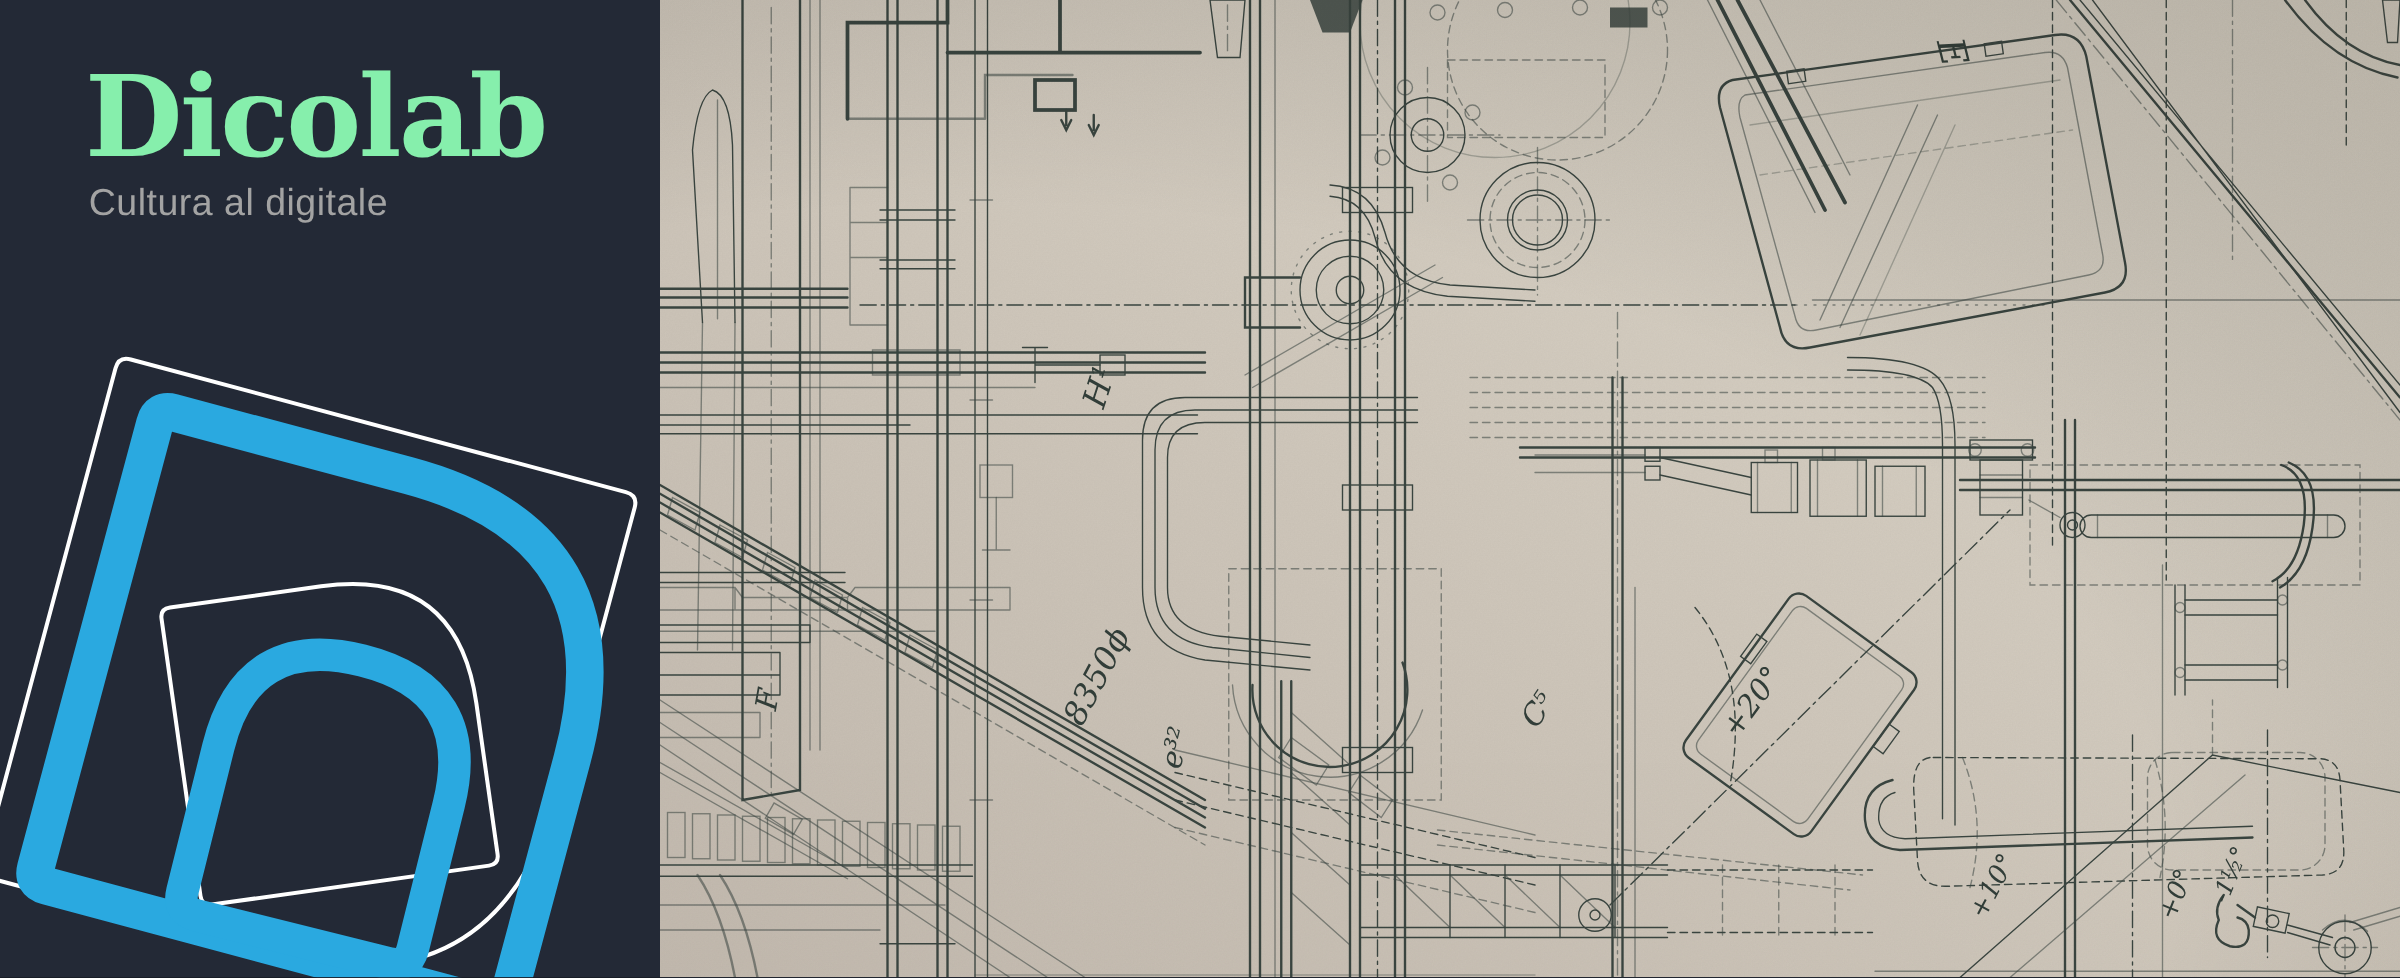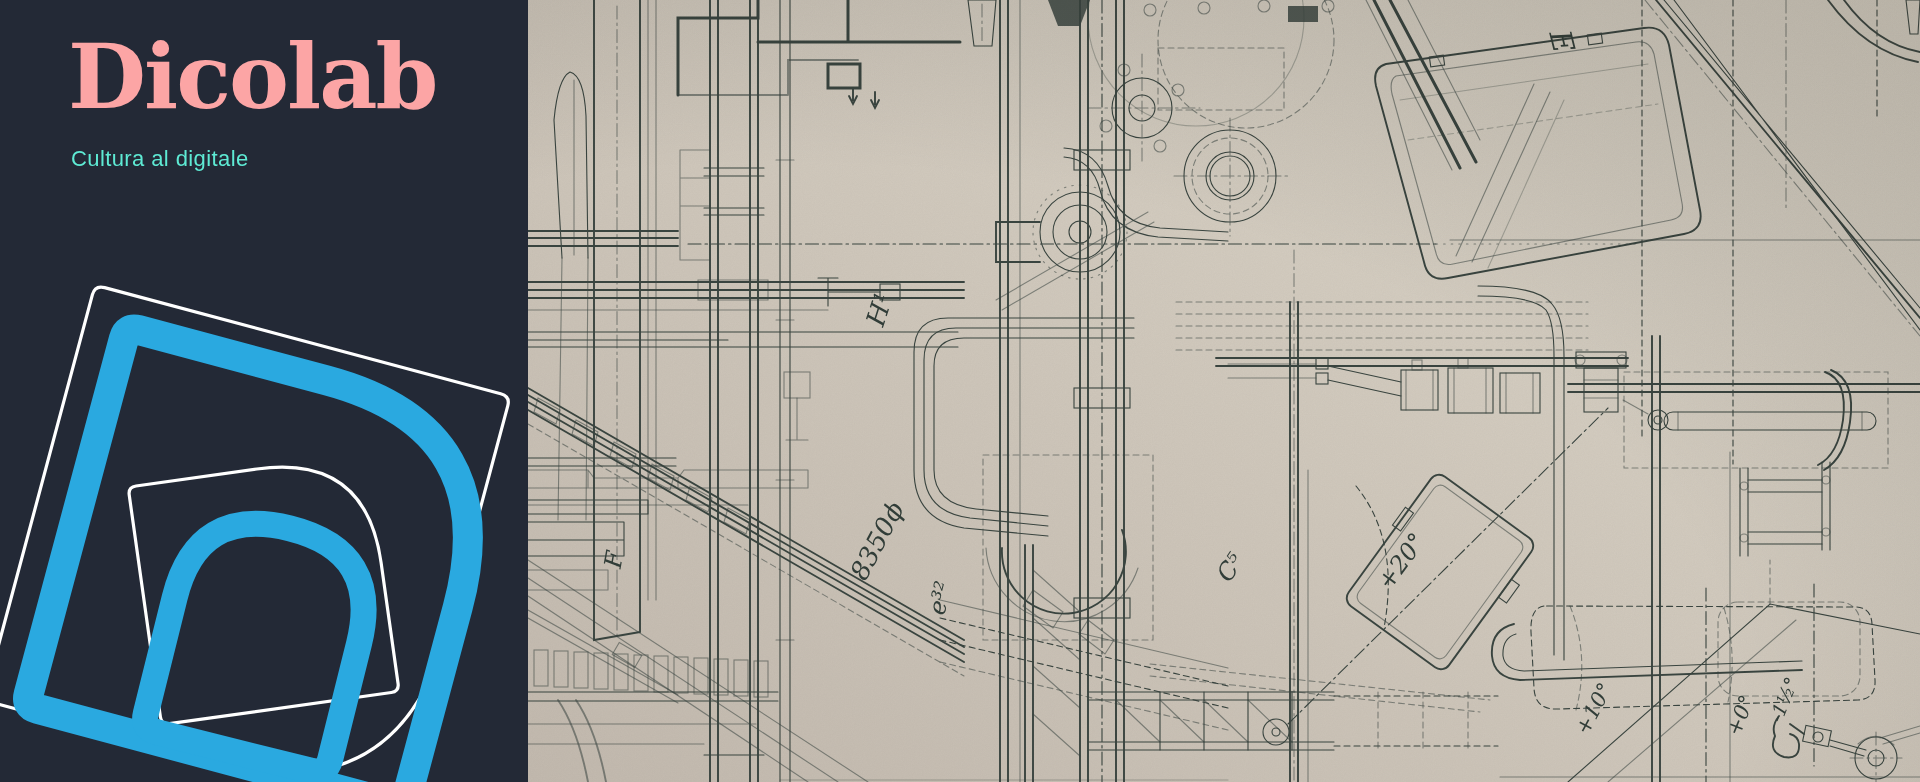--- a/index.html
+++ b/index.html
@@ -1,23 +1,23 @@
 <!DOCTYPE html>
 <html><head>
 <meta charset="utf-8">
 <style>
   html,body{margin:0;padding:0;background:#10141d;}
   .stage{position:relative;width:1920px;height:782px;overflow:hidden;background:#232936;
          font-family:"Liberation Sans",sans-serif;}
   
   .brand-panel{position:absolute;left:0;top:0;width:528px;height:782px;background:#232936;overflow:hidden;}
-  .wordmark{position:absolute;left:68px;top:29px;color:#fca5a5;
+  .wordmark{position:absolute;left:68px;top:47px;color:#86efac;
             font-family:"DejaVu Serif",serif;font-weight:700;font-size:90px;line-height:1.05;letter-spacing:-2px;}
-  .tagline{position:absolute;left:71px;top:146px;color:#5eead4;
-           font-family:"Liberation Sans",sans-serif;font-weight:500;font-size:22px;letter-spacing:.4px;}
+  .tagline{position:absolute;left:71px;top:146px;color:#a3a3a3;
+           font-family:"Liberation Sans",sans-serif;font-weight:500;font-size:30px;letter-spacing:.4px;}
   .mark-svg{position:absolute;left:0;top:0;width:528px;height:782px;}
   .mw{stroke:#ffffff;stroke-width:3.2;fill:none;}
   .mb{stroke:#2aa9e0;stroke-width:30;fill:none;}
   .mb2{stroke:#2aa9e0;stroke-width:26;fill:none;}
   
   .artwork{position:absolute;left:528px;top:0;width:1392px;height:782px;}
   .artwork svg{display:block;}
   .ink *{stroke:#39443f;fill:none;stroke-width:1.1;stroke-linecap:round;}
   .ink .w2{stroke-width:1.9;} .ink .w3{stroke-width:3;}
   .ink .lt{opacity:.55;} .ink .xl{opacity:.32;}

